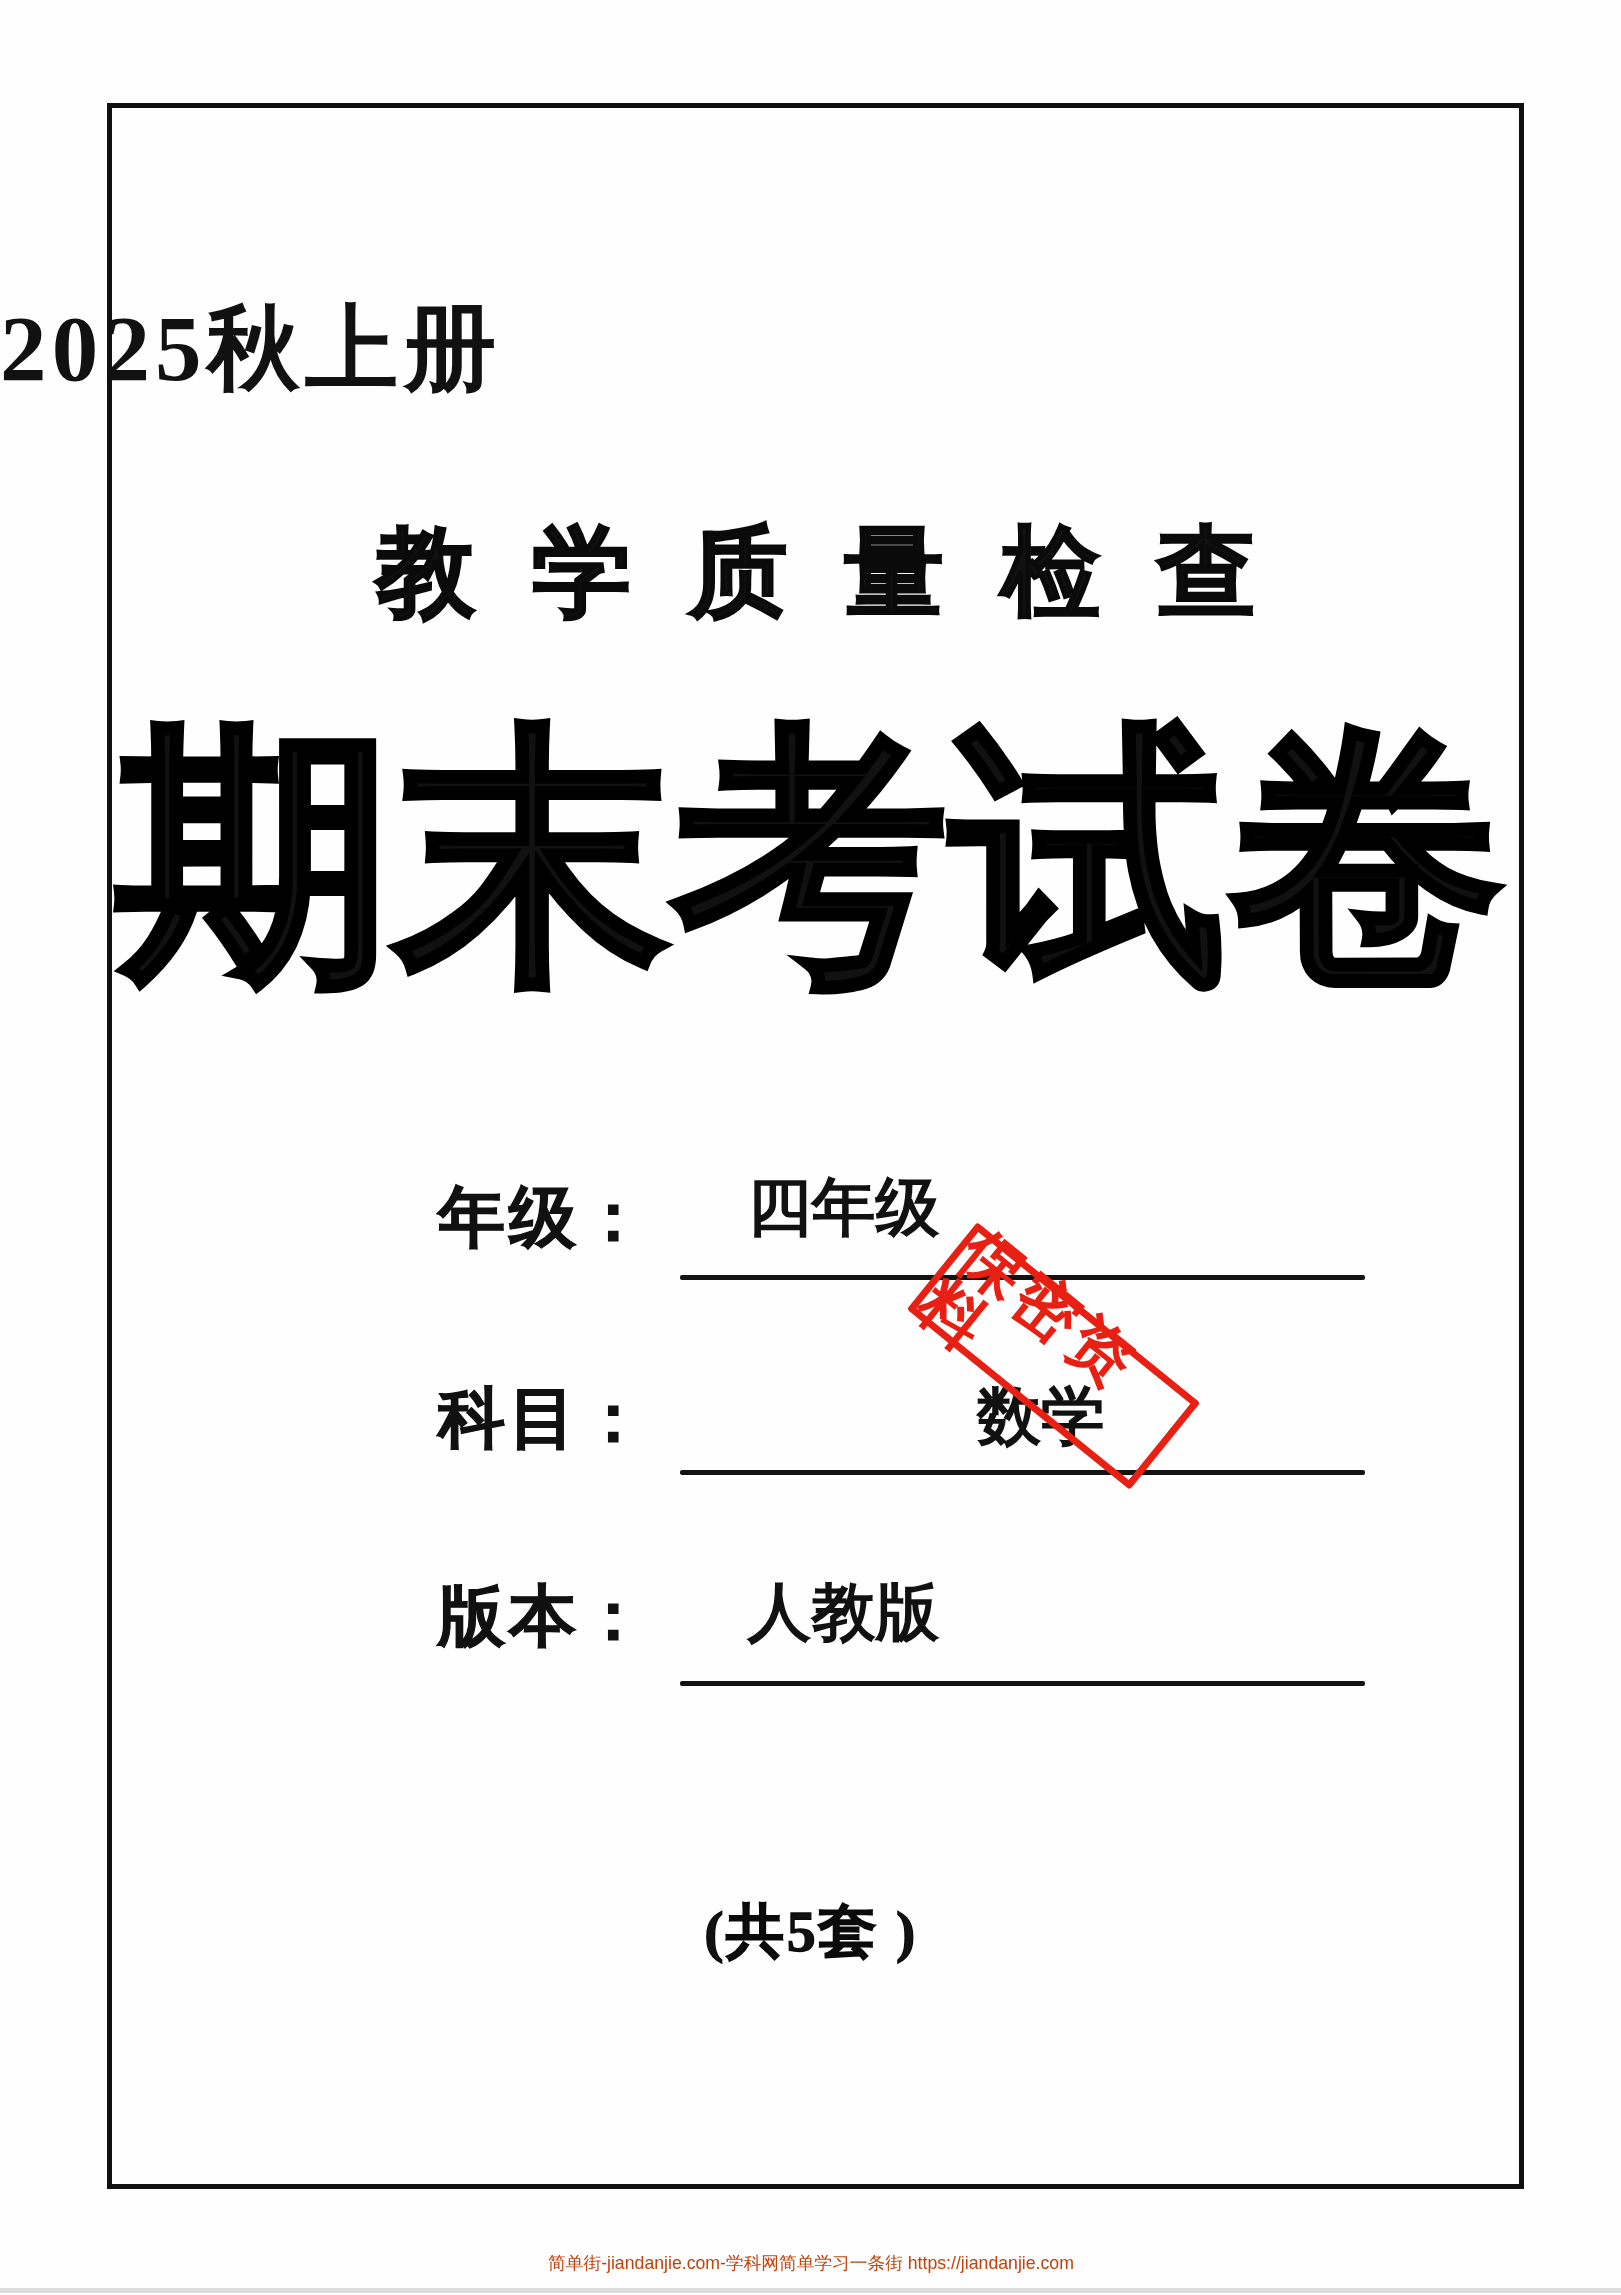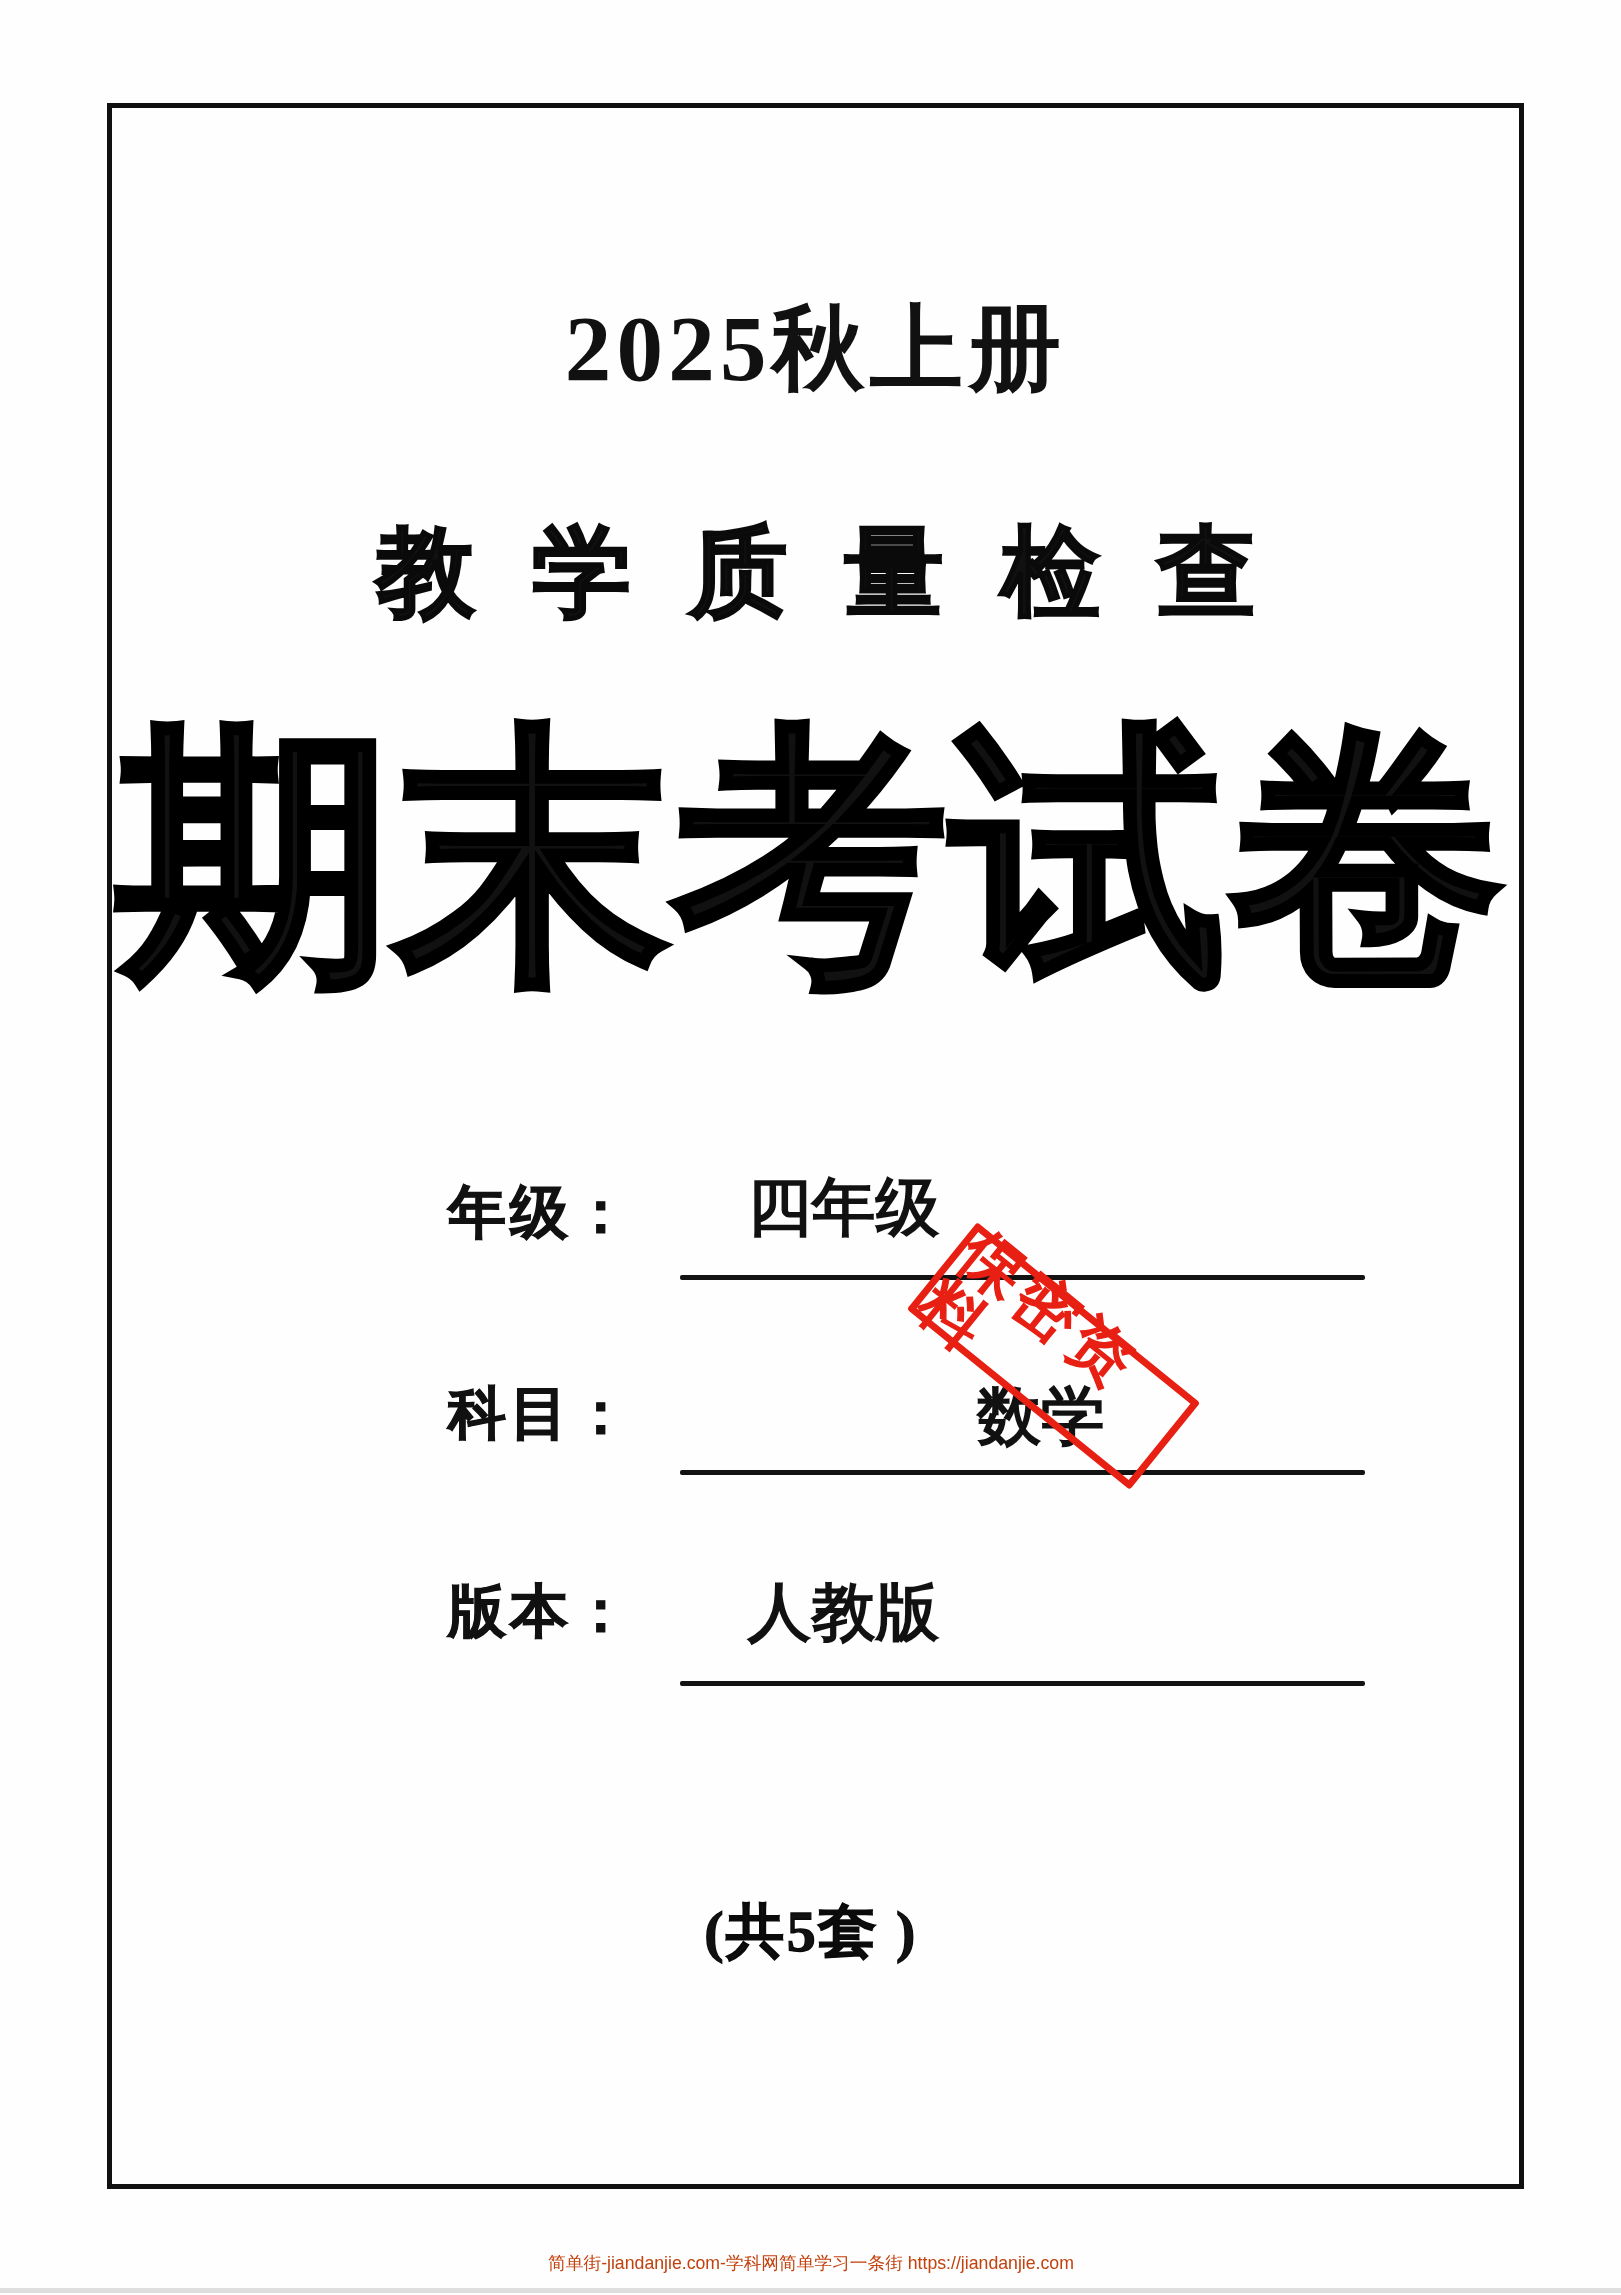--- a/index.html
+++ b/index.html
@@ -10,34 +10,34 @@
   .frame{position:absolute;left:107px;top:103px;width:1417px;height:2086px;
          border:5.2px solid #101010;box-sizing:border-box;}
 
   .confidential{position:absolute;left:145px;top:148px;height:72px;
                 display:flex;align-items:center;
                 font-size:48px;font-weight:700;letter-spacing:2.6px;
                 -webkit-text-stroke:0.7px #111;}
   .confidential .star{font-size:69px;line-height:1;color:#e8190e;
                       -webkit-text-stroke:0;margin:0 2.6px;position:relative;top:1.3px;}
 
-  .edition{position:absolute;left:9px;right:0;top:302px;text-align:center;
+  .edition{position:absolute;left:0;right:0;top:302px;text-align:left;
            font-size:93px;line-height:1;font-weight:600;letter-spacing:5.2px;}
 
   .subtitle{position:absolute;left:376px;top:523px;width:880px;
             display:flex;justify-content:space-between;
             font-size:99px;line-height:1;font-weight:800;
             -webkit-text-stroke:2px #0a0a0a;}
 
   .main-title{position:absolute;left:116px;top:722px;width:1389px;
               display:flex;justify-content:space-between;
               font-size:275px;line-height:1;font-weight:900;
               -webkit-text-stroke:5.2px #000;}
 
-  .form-label{position:absolute;left:448px;font-size:58px;line-height:1;
+  .form-label{position:absolute;left:438px;font-size:67px;line-height:1;
               font-weight:700;letter-spacing:3.9px;-webkit-text-stroke:1px #111;}
   .form-value{position:absolute;left:582px;width:523px;text-align:center;
               font-size:64px;line-height:1;font-weight:700;}
   .underline{position:absolute;left:680px;width:685px;height:4.6px;
              background:#131313;border-radius:2px;}
   .lbl-grade{top:1184px;}  .val-grade{top:1176px;}  .ul-grade{top:1275px;}
   .lbl-subject{top:1385px;}.val-subject{top:1385px;text-align:right;}.ul-subject{top:1470px;}
   .lbl-version{top:1583px;}.val-version{top:1581px;}.ul-version{top:1681px;}
 
   .stamp{position:absolute;left:910px;top:1300px;width:273px;height:98px;

